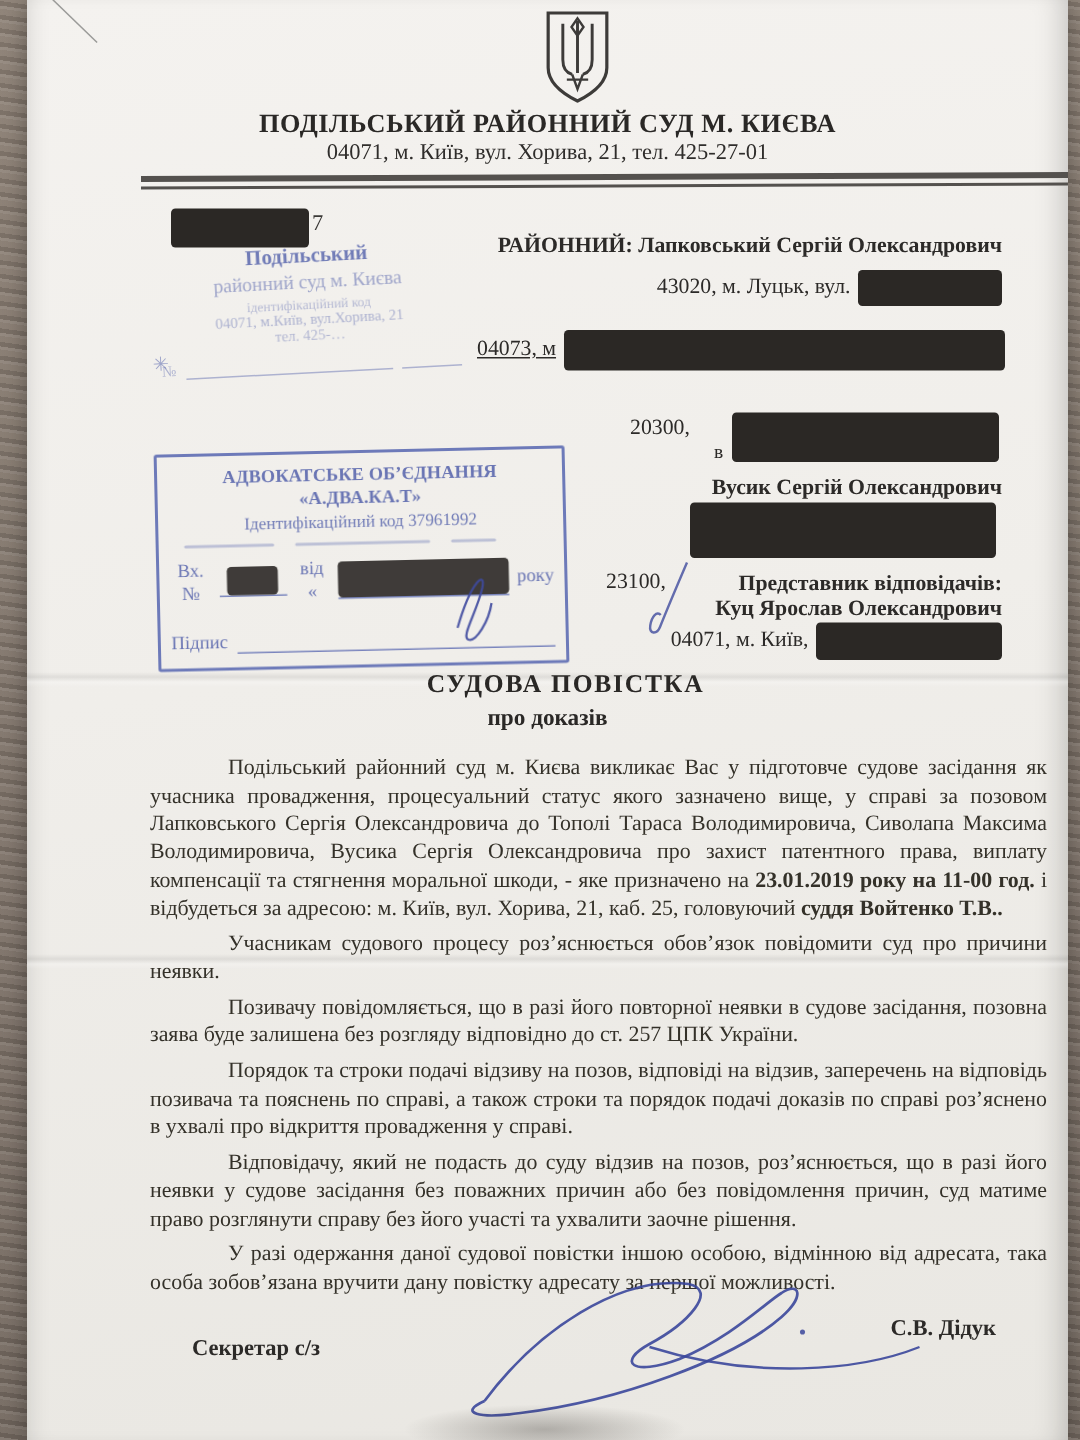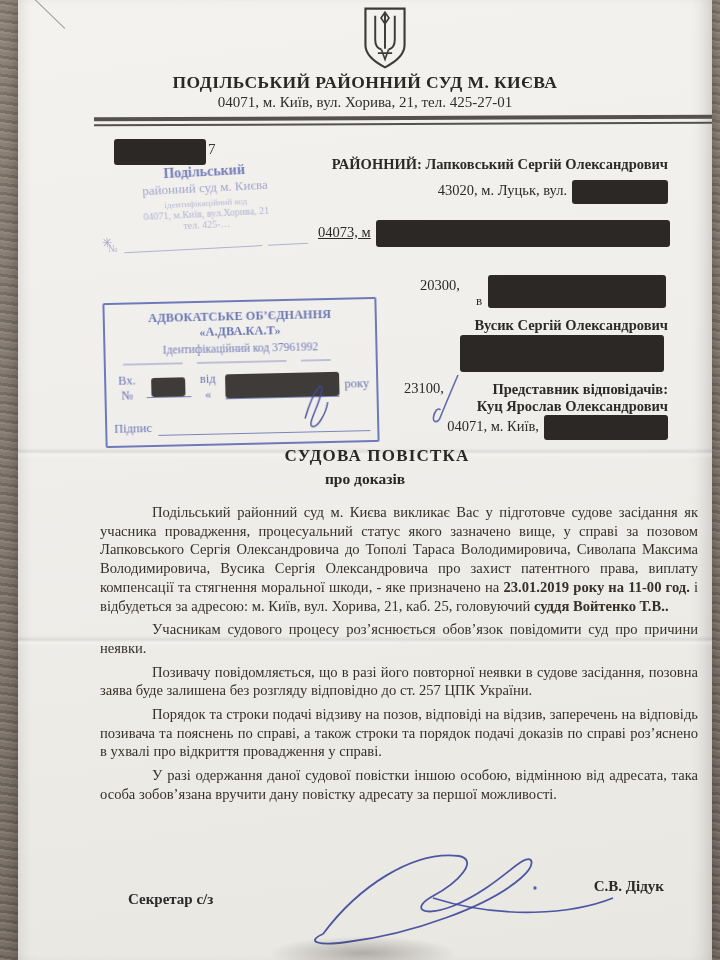--- a/index.html
+++ b/index.html
@@ -175,20 +175,21 @@
   <div class="pline" style="top:415px;"><span>04071, м. Київ,</span><span class="redact" style="width:124px;height:25px;"></span></div>
 
   <div class="doc-title">СУДОВА ПОВІСТКА</div>
   <div class="doc-sub">про доказів</div>
 
   <div class="body-text">
     <p><span>Подільський районний суд м. Києва викликає Вас у підготовче судове засідання як учасника провадження, процесуальний статус якого зазначено вище, у справі за позовом Лапковського Сергія Олександровича до Тополі Тараса Володимировича, Сиволапа Максима Володимировича, Вусика Сергія Олександровича про захист патентного права, виплату компенсації та стягнення моральної шкоди, - яке призначено на </span><span class="b">23.01.2019 року на 11-00 год.</span><span> і відбудеться за адресою: м. Київ, вул. Хорива, 21, каб. 25, головуючий </span><span class="b">суддя Войтенко Т.В..</span></p>
     <p>Учасникам судового процесу роз’яснюється обов’язок повідомити суд про причини неявки.</p>
     <p>Позивачу повідомляється, що в разі його повторної неявки в судове засідання, позовна заява буде залишена без розгляду відповідно до ст. 257 ЦПК України.</p>
     <p>Порядок та строки подачі відзиву на позов, відповіді на відзив, заперечень на відповідь позивача та пояснень по справі, а також строки та порядок подачі доказів по справі роз’яснено в ухвалі про відкриття провадження у справі.</p>
+    <p>Відповідачу, який не подасть до суду відзив на позов, роз’яснюється, що в разі його неявки у судове засідання без поважних причин або без повідомлення причин, суд матиме право розглянути справу без його участі та ухвалити заочне рішення.</p>
     <p>У разі одержання даної судової повістки іншою особою, відмінною від адресата, така особа зобов’язана вручити дану повістку адресату за першої можливості.</p>
   </div>
 
   <div class="sec-label">Секретар с/з</div>
   <div class="sec-name">С.В. Дідук</div>
   <div class="big-sign">
     <svg width="356" height="116" viewBox="0 0 356 116">
       <path d="M60 92 C95 45 150 8 196 14 C216 18 196 40 170 54 C148 66 158 76 190 64 C224 50 248 26 258 20 C270 12 274 22 258 36 C226 64 150 92 84 100 C56 104 42 100 60 92" fill="none" stroke="#3b479b" stroke-width="1.8" opacity=".9"></path>
       <path d="M170 56 C240 78 310 72 350 56" fill="none" stroke="#3b479b" stroke-width="1.6" opacity=".9"></path>
       <circle cx="272" cy="46" r="1.7" fill="#3b479b" opacity=".85"></circle>

